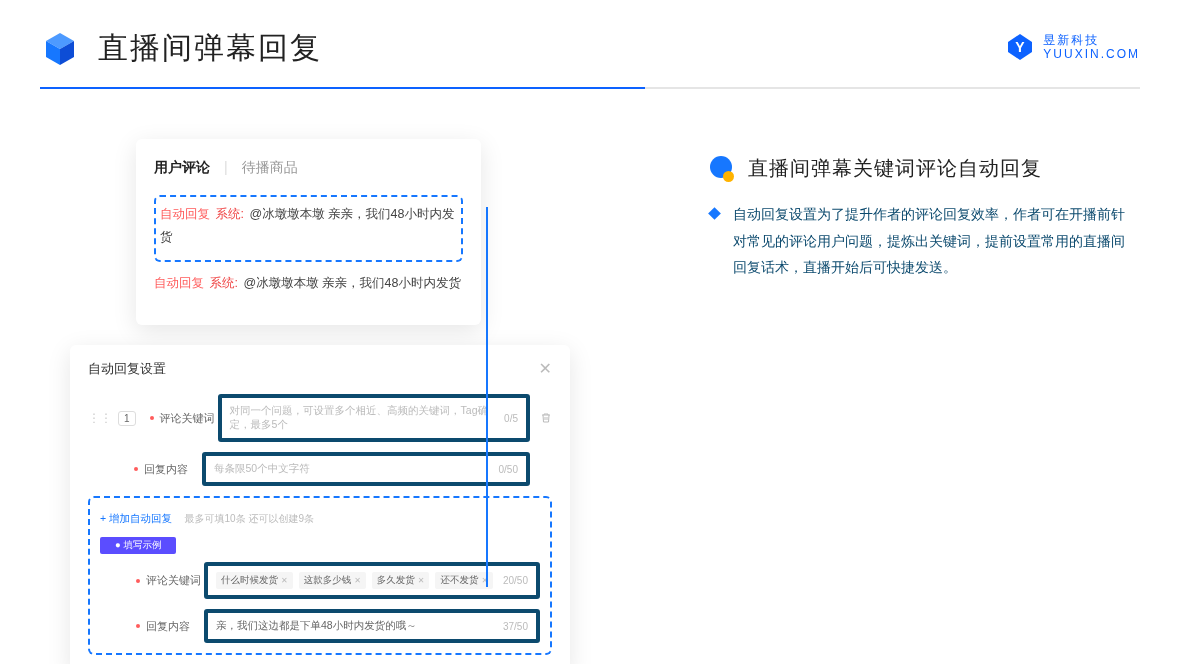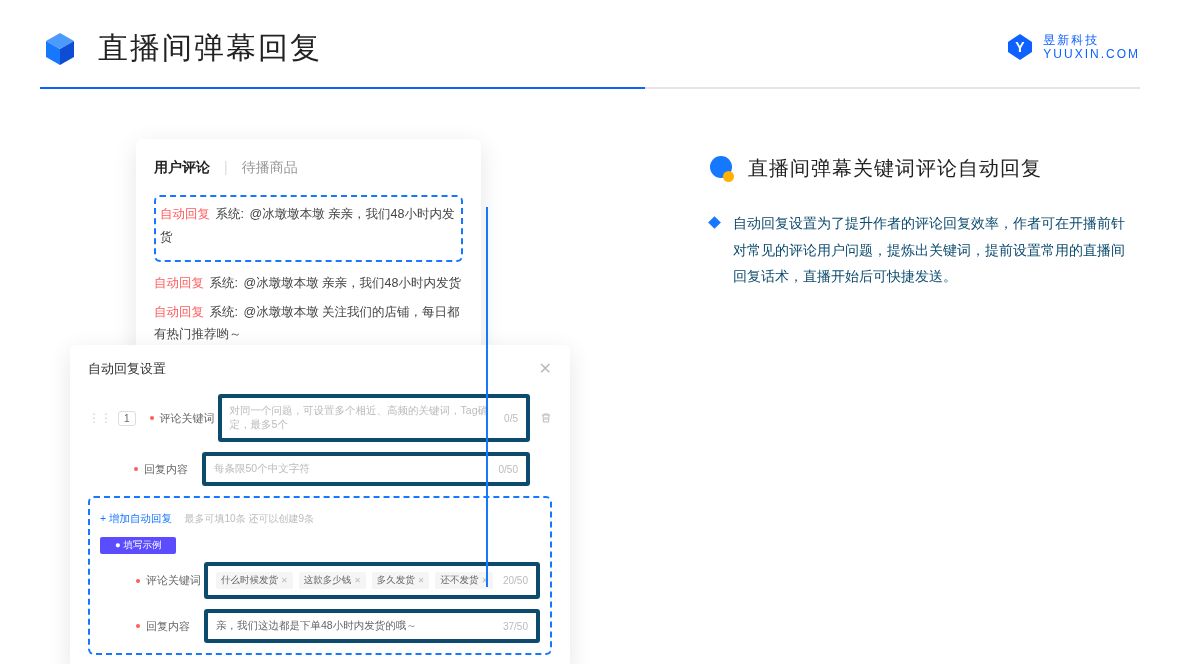--- a/index.html
+++ b/index.html
@@ -16,41 +16,41 @@
 .content{display:flex;padding:50px 50px 0 130px}
 .left{position:relative;width:470px}
 .card{background:#fff;border-radius:6px;box-shadow:0 6px 24px rgba(0,0,0,.10);position:absolute}
 .card1{width:345px;left:6px;top:0;padding:20px 18px 24px 18px}
 .tabs{display:flex;font-size:14px;margin-bottom:18px}
 .tab-active{font-weight:700;color:#222;margin-right:14px}
 .tab-sep{color:#ddd;margin-right:14px}
 .tab-inactive{color:#999}
 .msg{font-size:12.5px;color:#444;line-height:1.8;margin-bottom:6px}
 .tag{color:#ff5c5c;margin-right:2px}
-.sys{color:#404040;margin-right:2px}
+.sys{color:#ef4444;margin-right:2px}
 .dash-box{border:2px dashed #1677ff;border-radius:6px;padding:6px 4px;margin-bottom:10px}
 .card2{width:500px;left:-60px;top:206px;padding:14px 18px 18px 18px}
 .mh{display:flex;justify-content:space-between;align-items:center;font-size:13px;color:#333;margin-bottom:16px}
 .close-x{color:#bbb;font-size:16px;cursor:pointer}
 .frow{display:flex;align-items:center;margin-bottom:10px;font-size:11px;color:#666}
 .drag-handle{color:#ccc;margin-right:6px;font-size:12px}
 .num-badge{border:1px solid #ddd;border-radius:3px;padding:1px 5px;margin-right:14px;font-size:10px;color:#666}
 .red-dot{width:4px;height:4px;background:#ff5c5c;border-radius:50%;margin-right:6px;flex-shrink:0}
 .flabel{width:58px;flex-shrink:0}
 .finput{flex:1;border:4px solid #0c4a6e;border-radius:3px;padding:6px 8px;font-size:10.5px;color:#bbb;display:flex;justify-content:space-between;align-items:center;background:#fff}
 .counter{color:#bbb;font-size:10px}
 .trash{width:12px;height:12px;margin-left:10px;flex-shrink:0}
 .dash-box2{border:2px dashed #1677ff;border-radius:6px;padding:10px 10px 8px 10px;margin-top:6px}
 .add-link{font-size:10.5px;color:#1677ff;margin-bottom:8px}
 .add-hint{font-size:10px;color:#bbb;margin-left:8px}
 .pill{background:#5b4dff;color:#fff;font-size:9.5px;padding:2px 15px;border-radius:2px;display:inline-block;margin-bottom:8px}
 .tag-chip{display:inline-flex;align-items:center;background:#f5f5f5;border-radius:2px;padding:2px 5px;font-size:9.5px;color:#666;margin-right:3px}
 .tag-x{color:#bbb;margin-left:3px;font-size:8px}
 .right{flex:1;padding-left:110px;padding-top:16px}
-.sec-head{display:flex;align-items:center;margin-bottom:28px}
+.sec-head{display:flex;align-items:center;margin-bottom:19px}
 .bubble-icon{width:26px;height:26px;margin-right:12px;position:relative}
 .bubble-blue{width:22px;height:22px;background:#1677ff;border-radius:50%;position:absolute;top:0;left:0}
 .bubble-yel{width:11px;height:11px;background:#ffb300;border-radius:50%;position:absolute;bottom:0;right:2px}
 .sec-title{font-size:20px;color:#222;font-weight:500;letter-spacing:1px}
 .bullet{display:flex;align-items:flex-start;margin-bottom:28px;font-size:14px;color:#0c4a6e;line-height:1.9}
 .diamond{width:9px;height:9px;background:#1677ff;transform:rotate(45deg);margin-right:14px;margin-top:8px;flex-shrink:0}
 .connector{position:absolute;border:1px solid #1677ff}
 .conn-v{left:356px;top:68px;width:0;height:380px}
 </style>
 </head>
@@ -89,25 +89,20 @@
         <div class="msg">
           <span class="tag">自动回复</span>
           <span class="sys">系统:</span>
           <span>@冰墩墩本墩 亲亲，我们48小时内发货</span>
         </div>
       </div>
       <div class="msg">
         <span class="tag">自动回复</span>
         <span class="sys">系统:</span>
         <span>@冰墩墩本墩 亲亲，我们48小时内发货</span>
-      </div>
-      <div class="msg">
-        <span class="tag">自动回复</span>
-        <span class="sys">系统:</span>
-        <span>@冰墩墩本墩 关注我们的店铺，每日都有热门推荐哟～</span>
       </div>
     </div>
 
     <div class="card card2">
       <div class="mh">
         <span>自动回复设置</span>
         <span class="close-x">✕</span>
       </div>
 
       <div class="frow">

